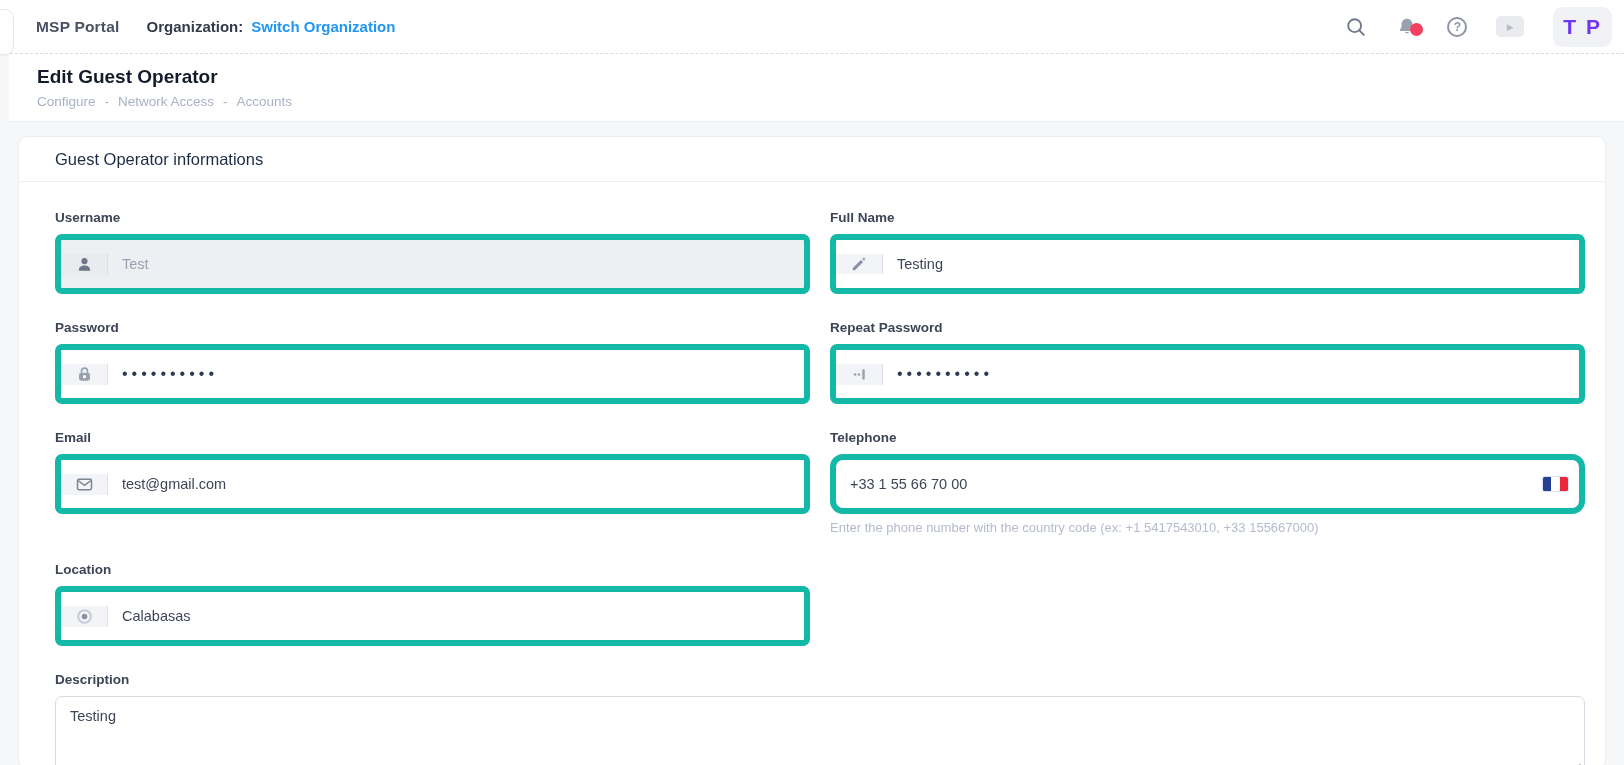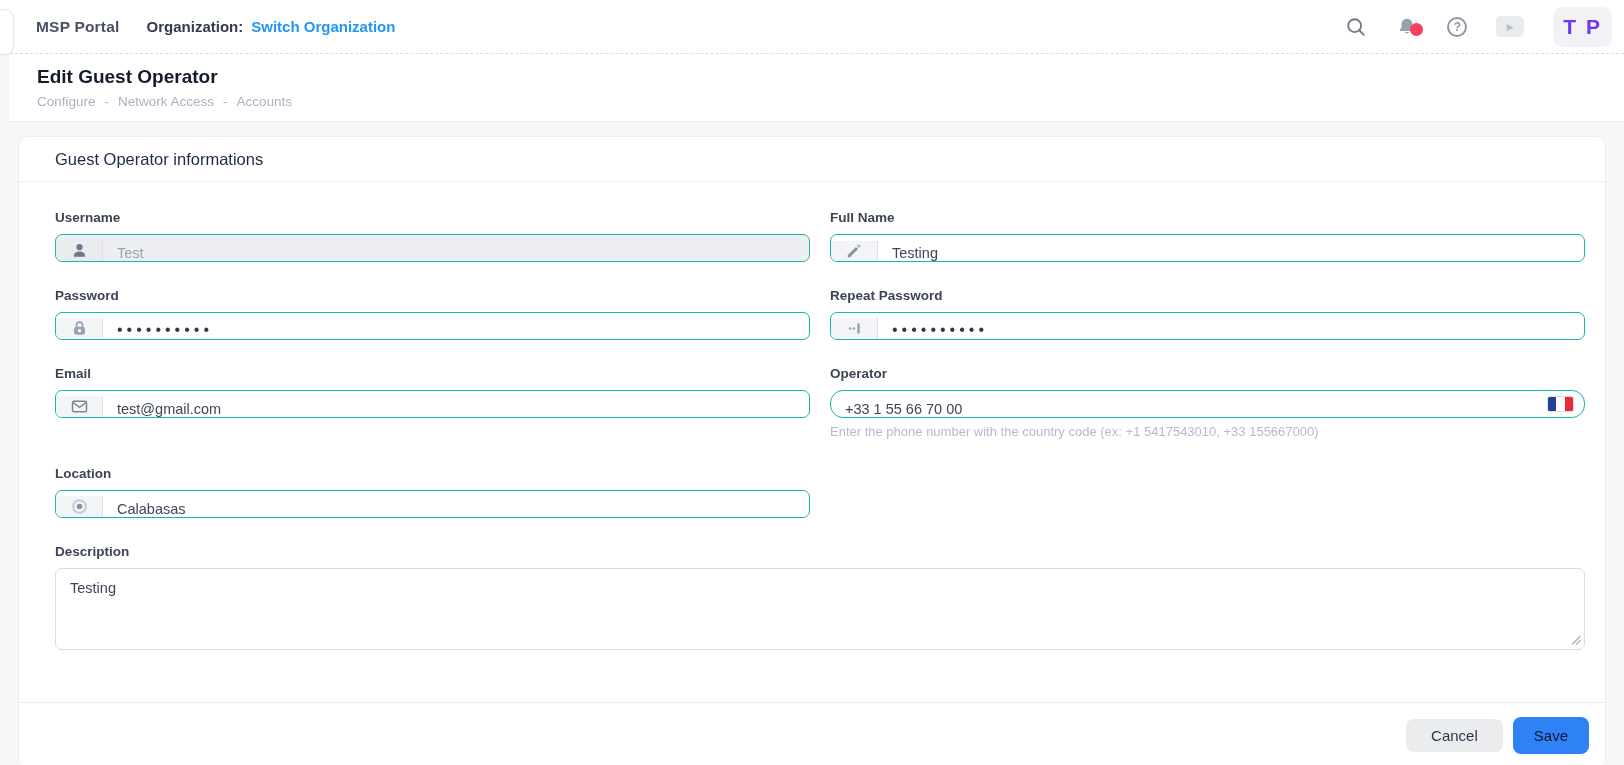--- a/index.html
+++ b/index.html
@@ -24,21 +24,21 @@
   .page-head { background:#fff; padding:12px 28px 12px; border-bottom:1px solid #eaecf1;margin-left:9px; }
   .page-title { font-size:19px; font-weight:700; color:#141b2b; margin-bottom:6px; }
   .breadcrumb { display:flex; gap:9px; font-size:13.5px; font-weight:500; color:#a9b1c4; }
   .breadcrumb .crumb { cursor:pointer; }
 
   
   .card { margin:14px 18px 0; background:#fff; border:1px solid #ebedf2; border-radius:10px; height:633px; display:flex; flex-direction:column; }
   .card-head { padding:9px 36px 10px; border-bottom:1px solid #edeff3; font-size:16.5px; font-weight:500; color:#1d2b45; line-height:19px; padding-top:13px; padding-bottom:12px; }
   .form-grid { padding:26px 20px 0 36px; display:grid; grid-template-columns:1fr 1fr; column-gap:20px; row-gap:24px; }
   .field-label { display:block; font-size:13.5px; color:#3c4456; margin-bottom:7px; line-height:19px;font-weight:bold; }
-  .input-group { display:flex; align-items:flex-end; height:28px; border:1px solid #14b8a6; border-radius:7px; background:#fff; overflow:hidden; }
+  .input-group { display:flex; align-items:center; height:60px; border:6px solid #14b8a6; border-radius:7px; background:#fff; overflow:hidden; }
   .addon { width:47px; flex:none; background:#f2f4f8; border-right:1px solid #dde1e9; display:flex; align-items:center; justify-content:center; }
   .control { flex:1; min-width:0; border:none; outline:none; background:transparent; padding:0 14px; font-size:14.5px; color:#3e4557; font-family:inherit; }
   .group-disabled { background:#edeff3; }
   .group-disabled .addon { background:#e9ebef; border-right-color:#dadfe7; }
   .group-disabled .control { color:#9aa2b2; }
   .pw .control { font-size:16px; letter-spacing:4px; color:#2c3750; }
   .phone-group { position:relative;border-radius:13px; }
   .flag { position:absolute; right:11px; top:50%; transform:translateY(-50%); width:25px; height:14px; display:flex; border-radius:1.5px; overflow:hidden; box-shadow:0 0 0 1px rgba(130,150,200,.28); }
   .flag i { flex:1; }
   .flag .f-blue { background:var(--flag-blue,#243f94); }
@@ -166,21 +166,21 @@
           <svg width="21" height="21" viewBox="0 0 24 24">
               <rect x="4" y="6" width="16" height="12" rx="1.6" fill="none" stroke="#7c8496" stroke-width="1.7"></rect>
               <path d="M4.6 7.4L12 13l7.4-5.6" fill="none" stroke="#7c8496" stroke-width="1.7"></path>
             </svg>
         </span>
         <input class="control" value="test@gmail.com" style="">
       </div>
     </div>
 
     <div>
-      <label class="field-label">Operator</label>
+      <label class="field-label">Telephone</label>
       <div class="input-group phone-group">
         <input class="control" value="+33 1 55 66 70 00" style="">
         <span class="flag">
             <i class="f-blue"></i>
             <i class="f-white"></i>
             <i class="f-red"></i>
           </span>
       </div>
       <div class="helper">Enter the phone number with the country code (ex: +1 5417543010, +33 155667000)</div>
     </div>

